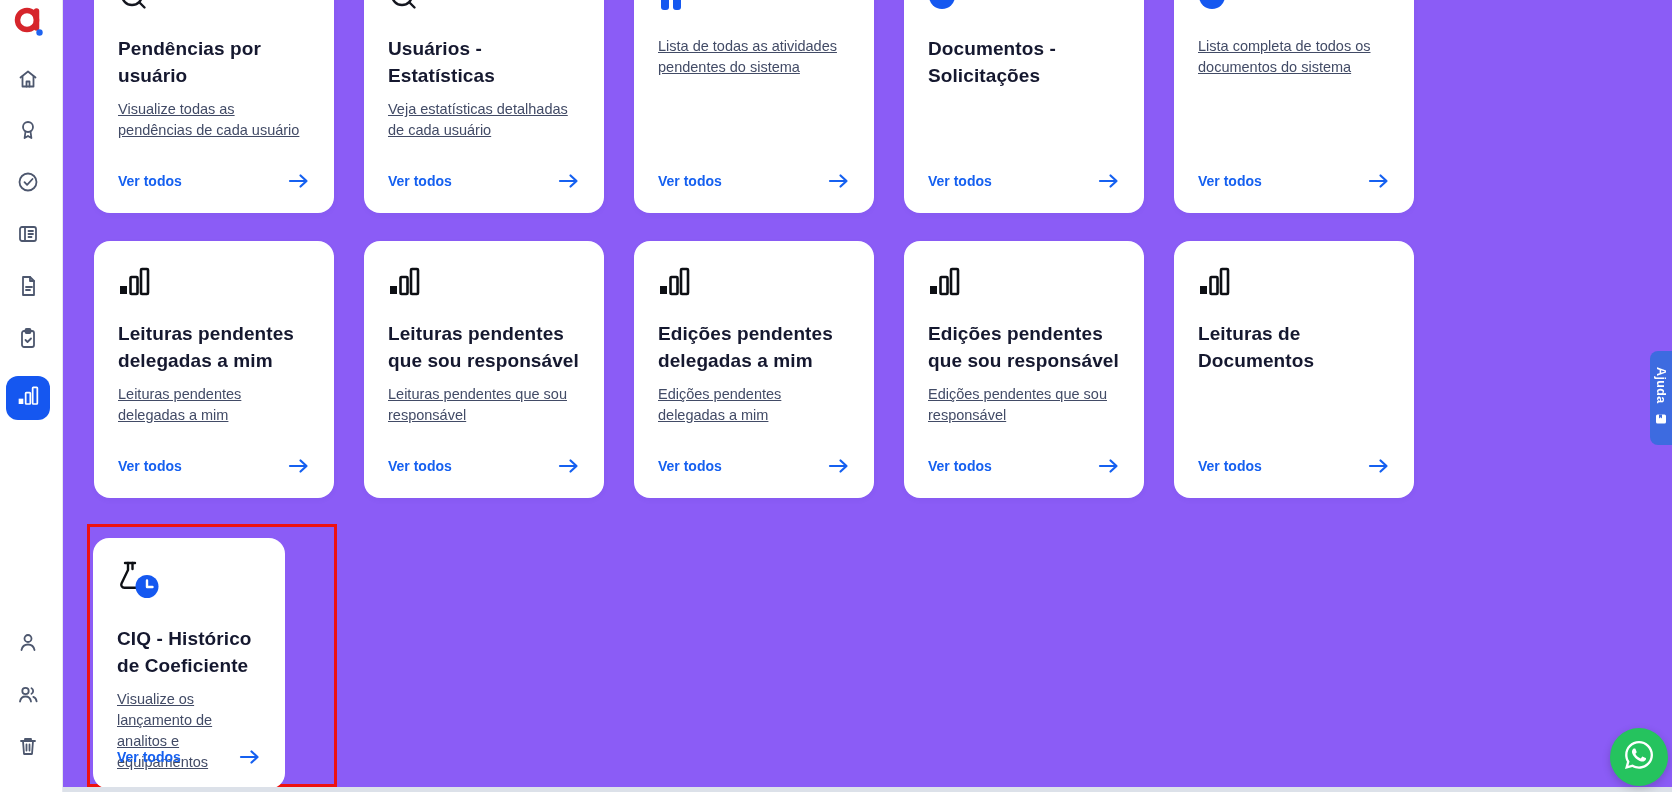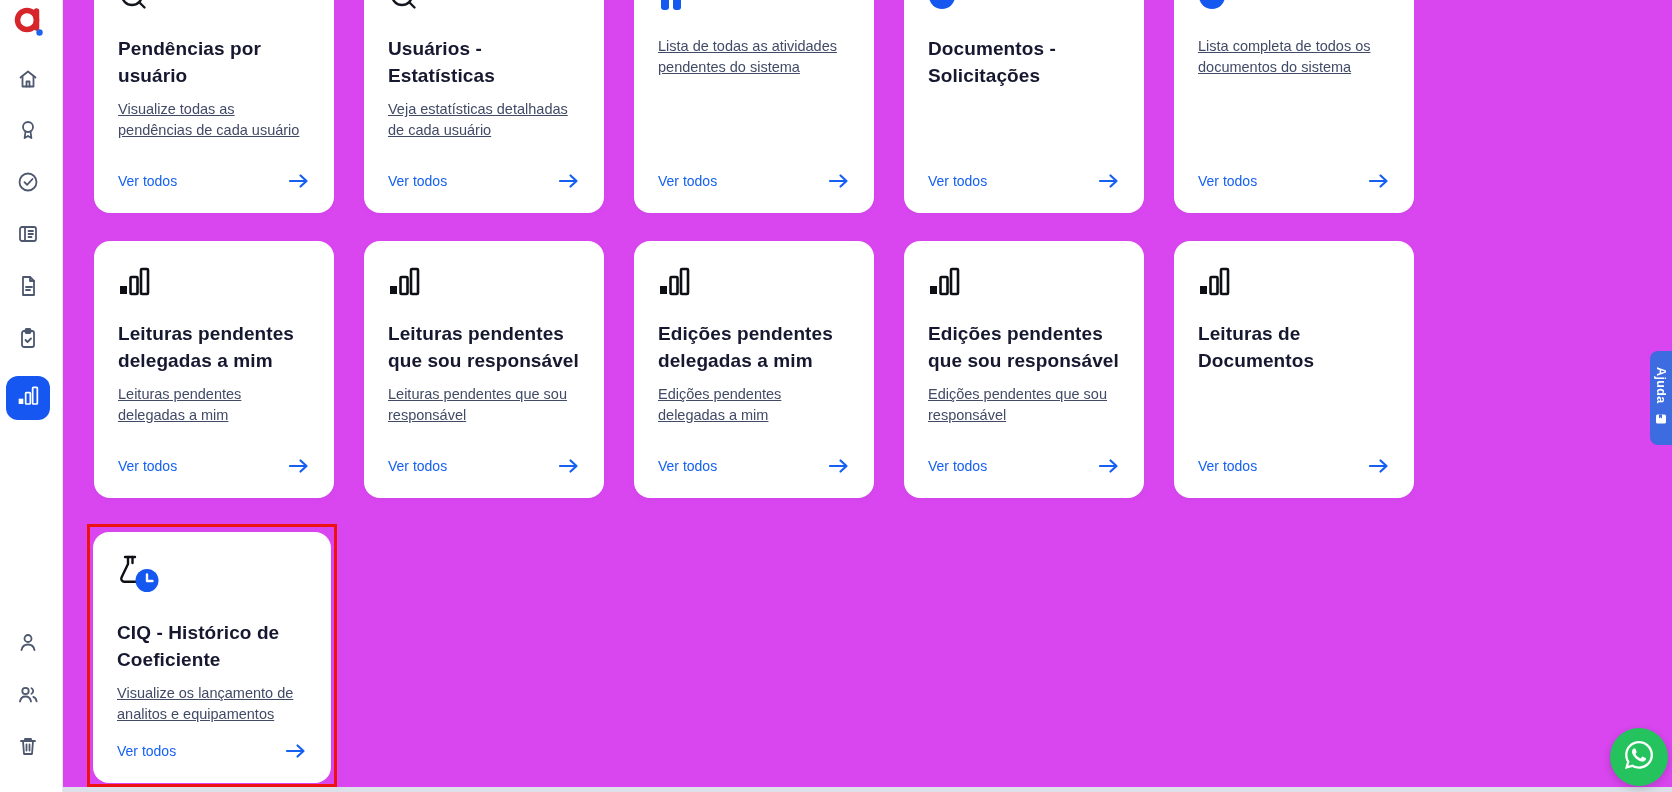--- a/index.html
+++ b/index.html
@@ -1,44 +1,44 @@
 <!DOCTYPE html>
 <html><head>
 <meta charset="utf-8">
 <style>
   * { margin:0; padding:0; box-sizing:border-box; }
   html,body { background:#fff; font-family:"Liberation Sans", sans-serif; }
-  #screen { position:relative; width:1672px; height:792px; background:#d946ef; overflow:hidden; }
+  #screen { position:relative; width:1672px; height:792px; background:#8b5cf6; overflow:hidden; }
 
   
   .sidebar { position:absolute; left:0; top:0; width:63px; height:792px; background:#fff;
              border-right:1px solid #e5e8ef; z-index:20; }
   .logo { position:absolute; left:13px; top:4px; width:32px; height:34px; cursor:pointer; }
   .s-ico { position:absolute; left:16px; width:24px; height:24px; color:#4d576e; cursor:pointer; }
   .s-ico svg { display:block; }
   .s-tile { position:absolute; left:6px; top:376px; width:44px; height:44px; background:#1557f0;
             border-radius:12px; display:flex; align-items:center; justify-content:center; cursor:pointer; }
 
   
   .card { position:absolute; width:240px; height:257px; background:#fff; border-radius:16px;
           padding:24px; box-shadow:0 2px 6px rgba(23,43,99,.04); cursor:pointer; }
   .r1 { top:-44px; } .r2 { top:241px; }
   .c0 { left:94px; } .c1 { left:364px; } .c2 { left:634px; } .c3 { left:904px; } .c4 { left:1174px; }
   .card-icon { height:32px; margin-bottom:24px; display:flex; align-items:flex-end; }
   .card-title { font-size:19px; font-weight:700; color:#15182f; line-height:1.4; letter-spacing:.1px; }
   .card-desc  { font-size:14.5px; color:#424b66; line-height:1.45; margin-top:10px;text-decoration:underline; }
   .card-footer{ position:absolute; left:24px; right:24px; bottom:24px;
                 display:flex; justify-content:space-between; align-items:center; }
-  .ver { color:#1560f0; font-weight:400; font-size:14px; }
+  .ver { color:#1560f0; font-weight:700; font-size:14px; }
   .arrow { display:flex; align-items:center; }
 
   
   .hl-wrap { position:absolute; left:87px; top:524px; width:250px; height:263px;
              border:3px solid #ee1111; padding:3px; }
-  .hl-wrap .card { position:relative; left:0; top:2px; width:238px; height:251px; box-shadow:none; }
+  .hl-wrap .card { position:relative; left:0; top:8px; width:192px; height:251px; box-shadow:none; }
 
   
   .help-tab { position:absolute; right:0; top:351px; width:22px; height:94px; background:#3d6be0;
               border-radius:8px 0 0 8px; display:flex; flex-direction:column; align-items:center;
               justify-content:center; gap:7px; cursor:pointer; z-index:30; }
   .help-tab .vtxt { writing-mode:vertical-rl; color:#fff; font-size:12.5px; font-weight:700;
                     letter-spacing:.4px; }
 
   
   .wa-btn { position:absolute; left:1610px; top:728px; width:58px; height:58px; border-radius:50%;

